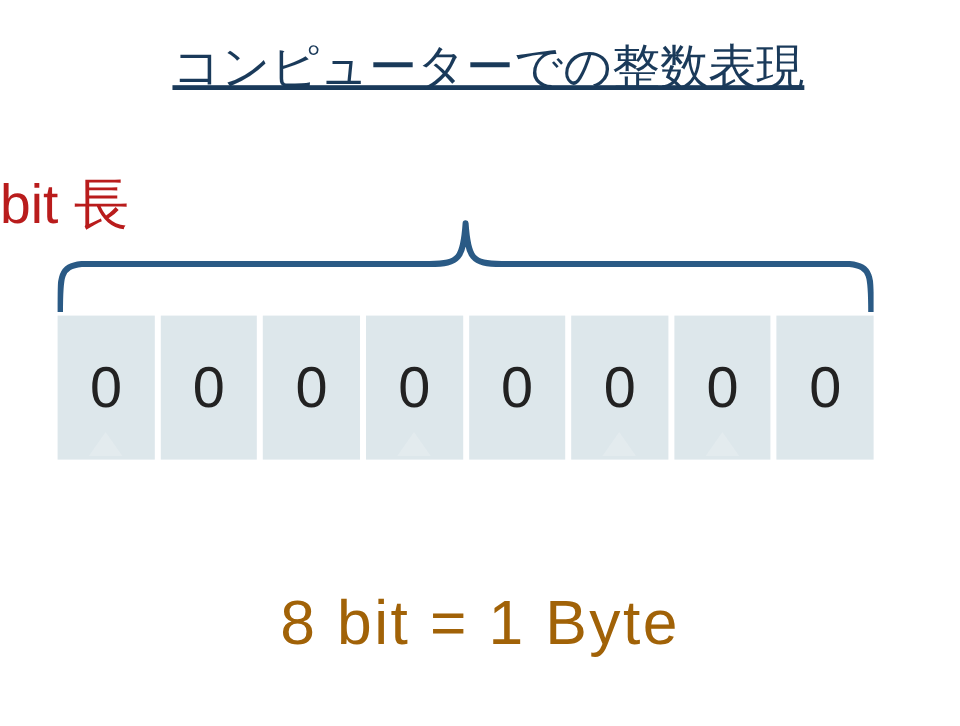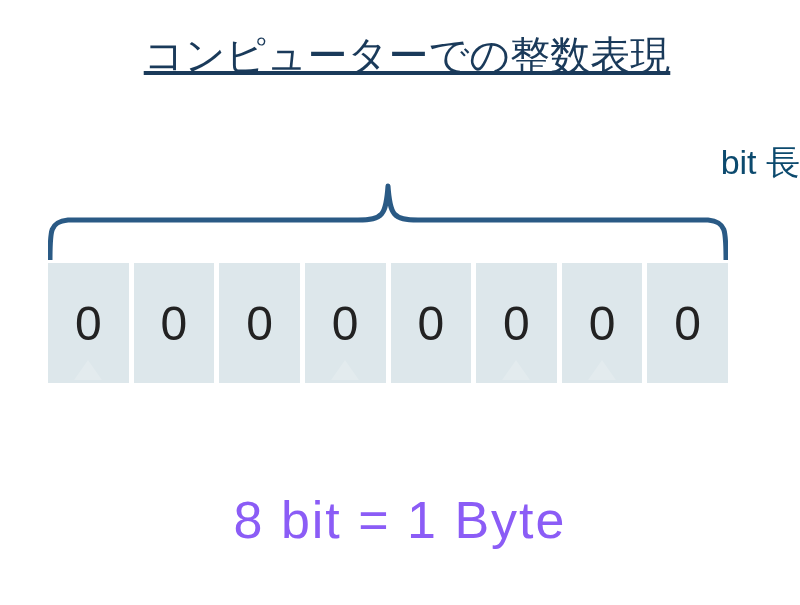--- a/index.html
+++ b/index.html
@@ -25,23 +25,23 @@
       color: #1a3a5a;
       text-decoration: underline;
       font-weight: 400;
       padding-left: 14px;
     }
     .bit-label {
       position: absolute;
       top: 140px;
       left: 0;
       right: 0;
-      text-align: right;
-      font-size: 34px;
-      color: #0c4a6e;
+      text-align: left;
+      font-size: 46px;
+      color: #b91c1c;
       font-weight: 400;
     }
     .brace-svg {
       position: absolute;
       top: 180px;
       left: 48px;
       width: 680px;
       height: 80px;
     }
     .bits-row {
@@ -75,21 +75,21 @@
       border-bottom: 20px solid rgba(255,255,255,0.5);
       opacity: 0.35;
     }
     .equation {
       position: absolute;
       top: 490px;
       left: 0;
       right: 0;
       text-align: center;
       font-size: 52px;
-      color: #8b5cf6;
+      color: #a16207;
       font-weight: 400;
       letter-spacing: 2px;
     }
   </style>
 </head>
 <body>
 
 <h1 class="title">コンピューターでの整数表現</h1>
 
 <div class="bit-label">bit 長</div>

